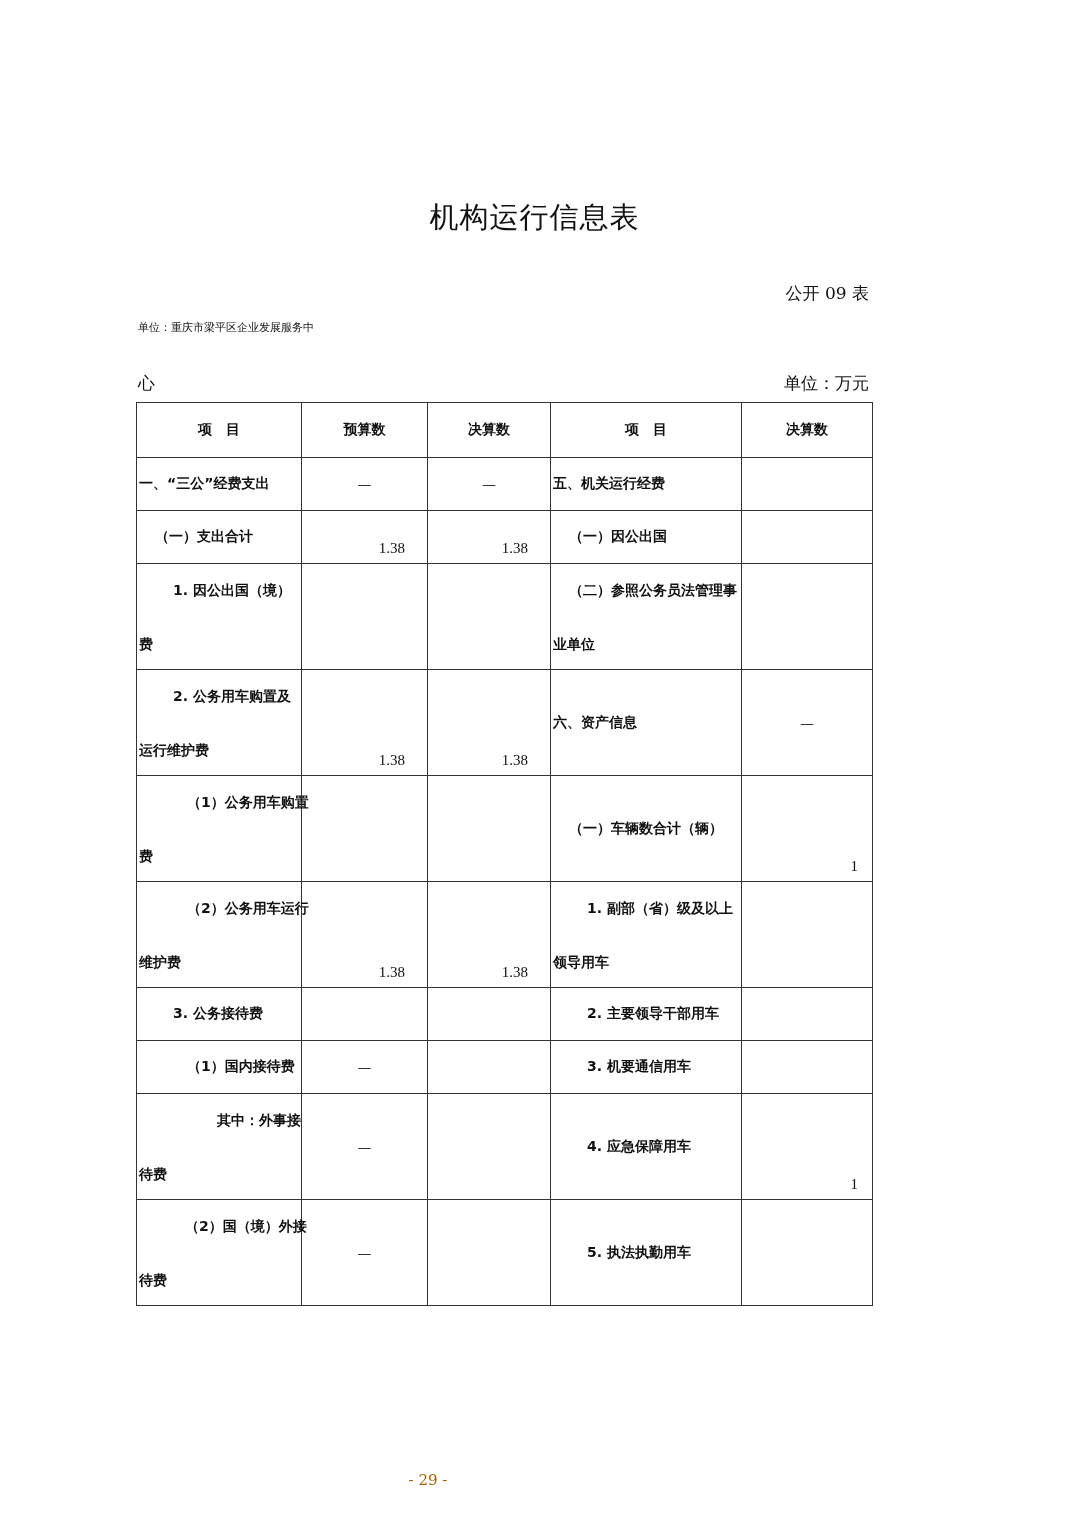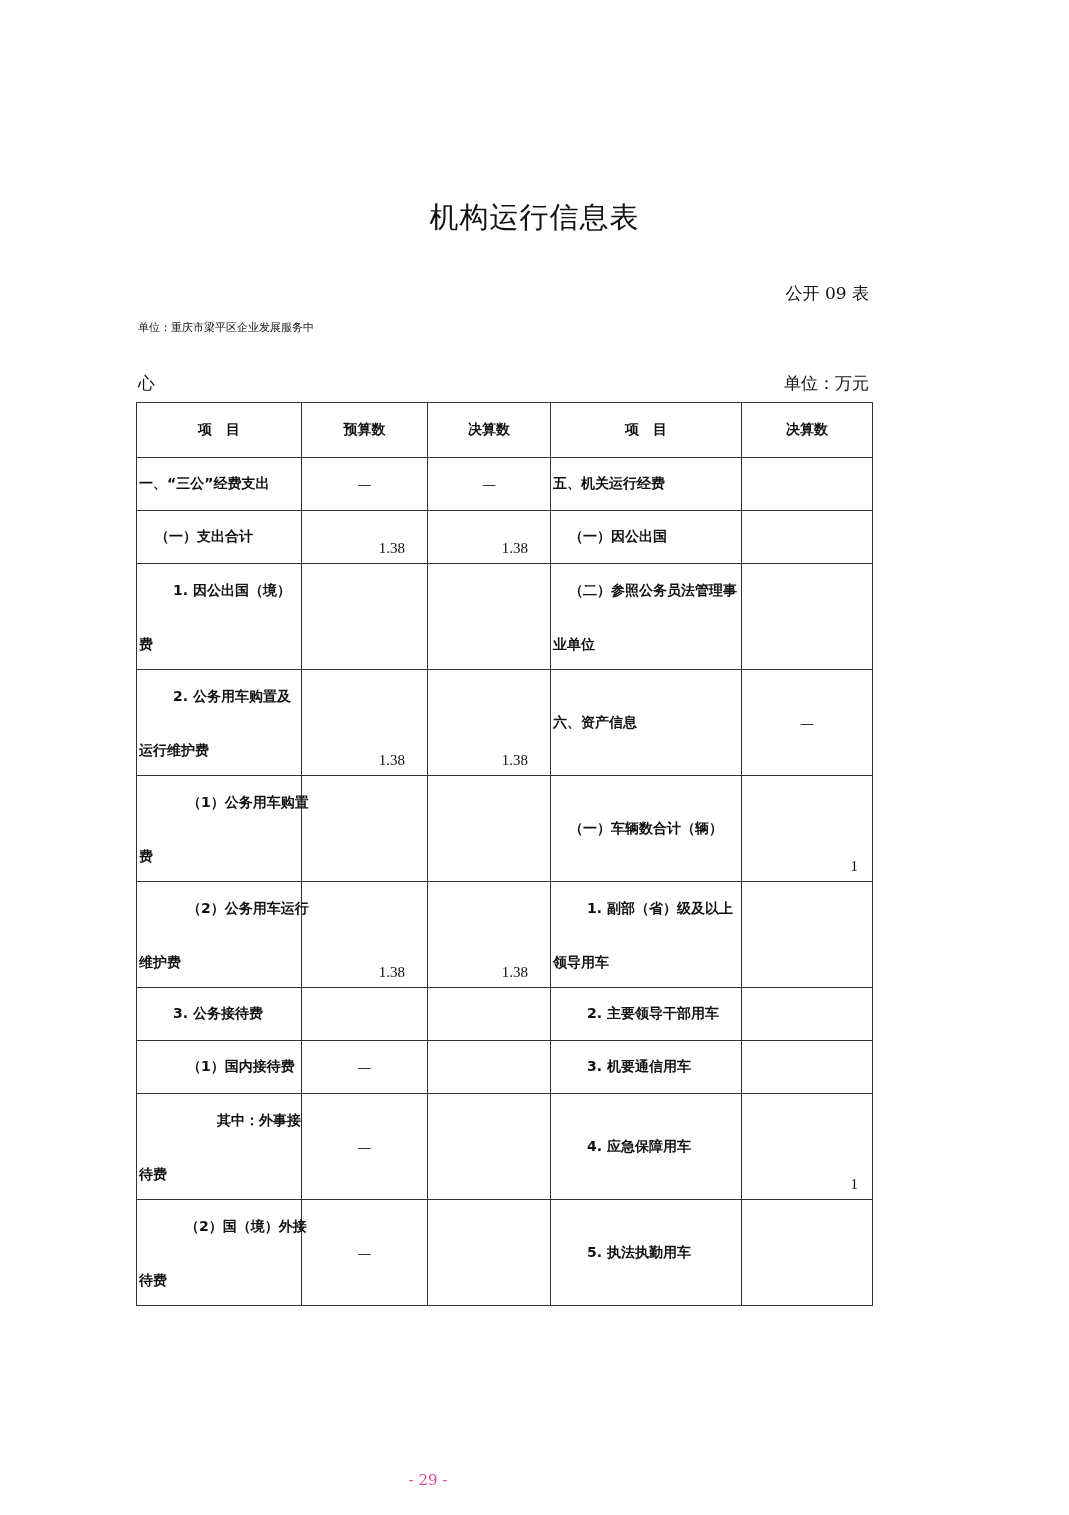--- a/index.html
+++ b/index.html
@@ -39,21 +39,21 @@
       position: absolute; right: 22px; bottom: 6px;
       font-family: "Liberation Serif", "DejaVu Serif", serif; font-weight: normal; font-size: 15px;
     }
     .num-r { right: 14px; }
     .dash {
       position: absolute; left: 0; right: 0; top: 50%; transform: translateY(-50%);
       text-align: center; font-weight: normal; color: #333;
     }
     .page-no {
       position: absolute; left: 0; width: 856px; top: 1471px; text-align: center;
-      font-size: 15px; color: #ec4899;
+      font-size: 15px; color: #a16207;
     }
   </style>
 </head>
 <body>
 
 <div class="title">机构运行信息表</div>
 <div class="form-no">公开 09 表</div>
 <div class="unit-line1">单位：重庆市梁平区企业发展服务中</div>
 <div class="unit-line2">心</div>
 <div class="unit-right">单位：万元</div>

